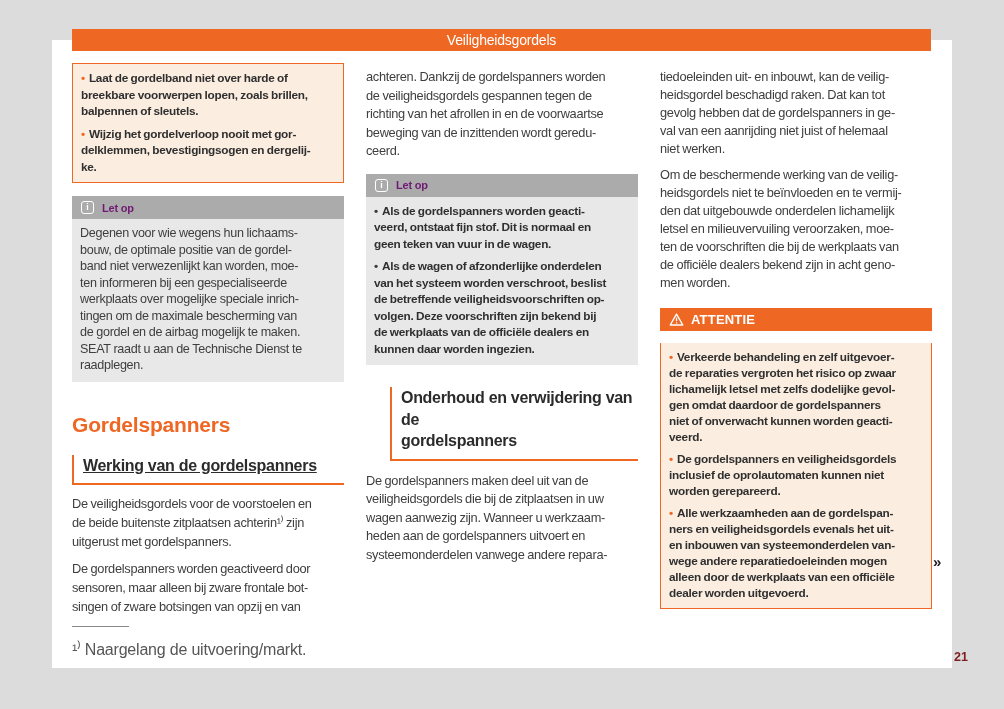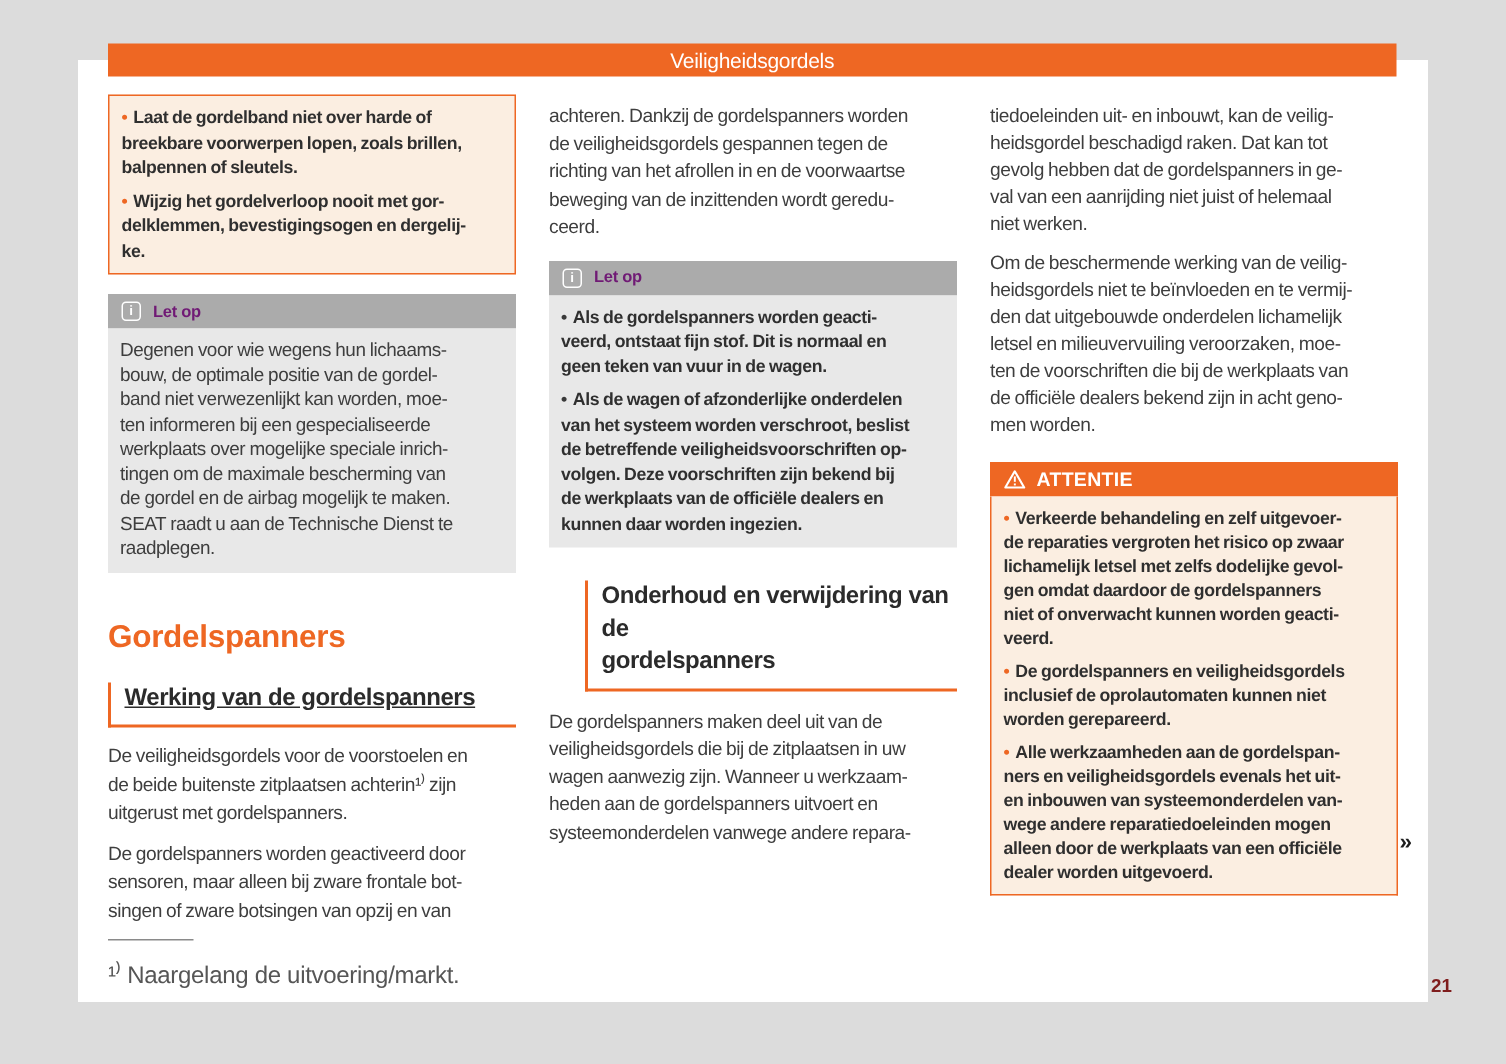--- a/index.html
+++ b/index.html
@@ -32,21 +32,21 @@
   .info-icon { width:13px; height:13px; border:1.6px solid #fff; border-radius:3px; color:#fff;
                font-size:9px; font-weight:bold; display:grid; place-items:center; line-height:1; }
   .note-bd { background:#e8e8e8; padding:6px 4px 8px 8px; font-size:12.6px; line-height:16.5px;
              color:#3e3e3e; letter-spacing:-0.3px; word-spacing:-0.3px; }
   .note-bd .bi .blt { color:#3a3a3a; }
 
   
   .attn { margin-top:2px; }
   .attn-hd { height:23px; background:#ee6723; display:flex; align-items:center; gap:7px; padding-left:9px;margin-top:16px; }
   .attn-hd .lbl { color:#fff; font-weight:bold; font-size:13px; letter-spacing:0.2px; }
-  .attn-bd { background:#fbeee1; border:1px solid #ee6723; border-top:none; padding:6px 4px 7px 8px; }
+  .attn-bd { background:#fbeee1; border:1px solid #ee6723; border-top:none; padding:6px 4px 7px 8px;margin-top:12px; }
   .attn-bd .bi { line-height:16px; }
 
   .h1 { margin-top:30px; font-size:21px; font-weight:bold; color:#ee6723; letter-spacing:-0.2px; line-height:25px; }
   .h2 { font-size:16px; font-weight:bold; color:#2b2b2b; letter-spacing:-0.3px; line-height:21.5px;
         border-left:2px solid #ee6723; border-bottom:2px solid #ee6723; padding:0 0 7px 9px; }
   .col1 .h2 { margin-top:18px;text-decoration:underline; }
   .col2 .h2 { margin-top:22px;margin-left:24px; }
   .p1 { margin-top:9px; } .p2 { margin-top:8px; }
   .col2 .p1, .col3 .p1 { margin-top:5px; }
 

